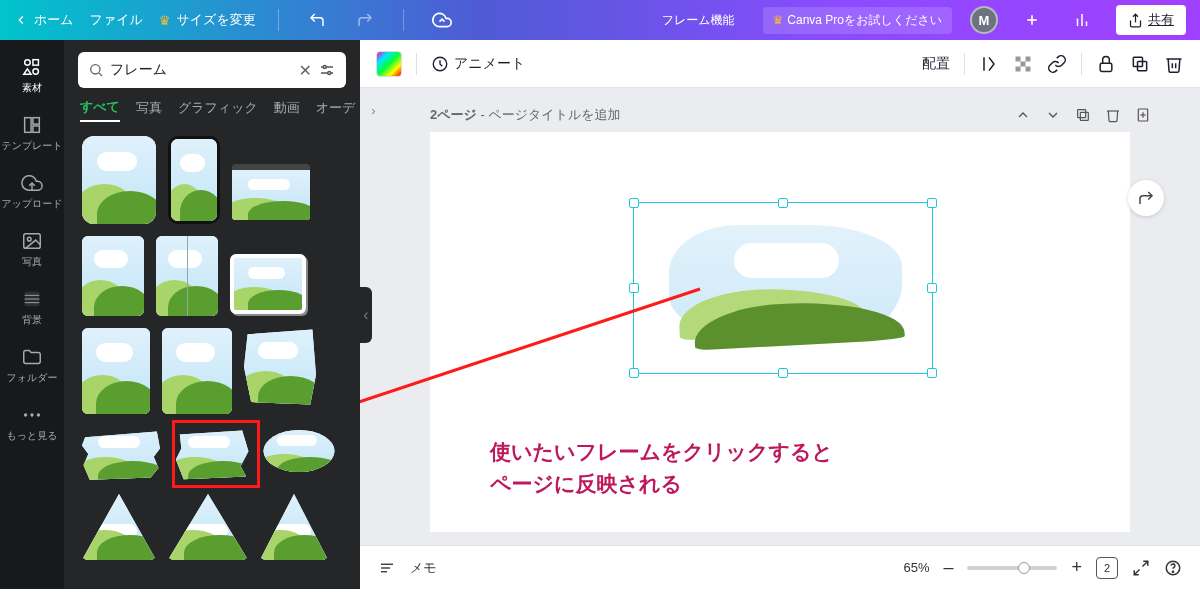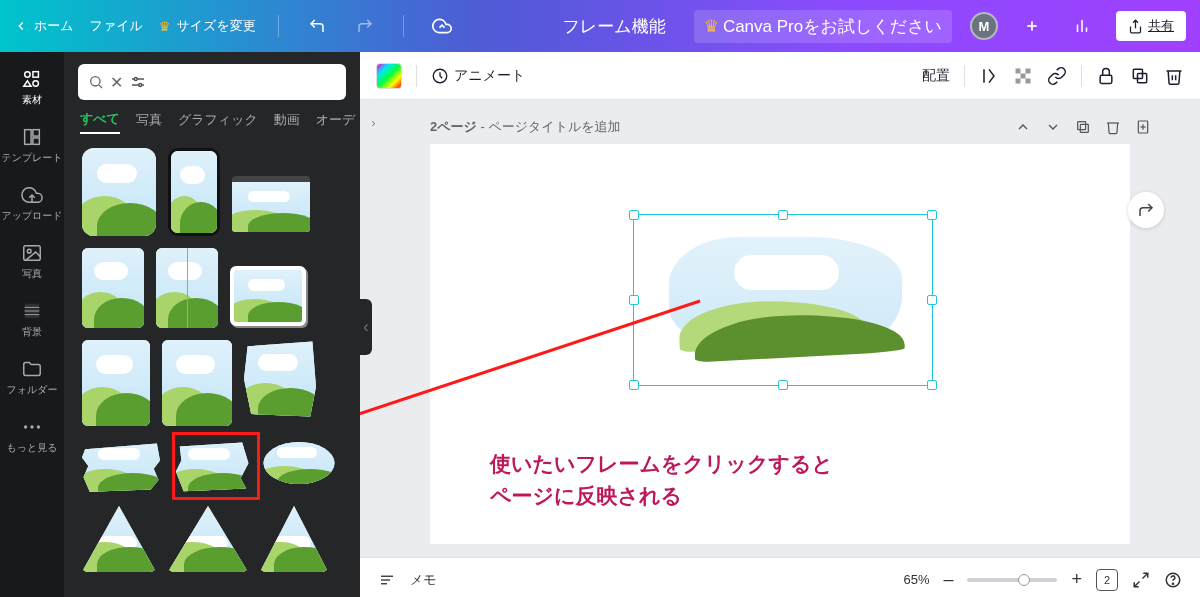--- a/index.html
+++ b/index.html
@@ -1,21 +1,21 @@
 <!DOCTYPE html>
 <html><head>
 <meta charset="utf-8">
 <style>
 * { margin: 0; padding: 0; box-sizing: border-box; font-family: -apple-system, BlinkMacSystemFont, "Segoe UI", "Hiragino Sans", "Meiryo", sans-serif; }
 html, body { width: 1200px; height: 597px; overflow: hidden; }
-.header { height: 52px; background: linear-gradient(90deg, #00c4cc 0%, #4f5bd5 40%, #8b4bff 70%, #a040ff 100%); display: flex; align-items: center; color: #fff; padding: 0 14px; gap: 18px; }
+.header { height: 40px; background: linear-gradient(90deg, #00c4cc 0%, #4f5bd5 40%, #8b4bff 70%, #a040ff 100%); display: flex; align-items: center; color: #fff; padding: 0 14px; gap: 18px; }
 .header .left { display: flex; align-items: center; gap: 16px; }
 .header .btn-home { display: flex; align-items: center; gap: 6px; font-size: 13px; font-weight: 500; cursor: pointer; }
 .header .spacer { flex: 1; }
-.header .pill { font-size: 17px; padding: 5px 10px; border-radius: 4px; display: flex; align-items: center; gap: 4px; cursor: pointer; }
+.header .pill { font-size: 12px; padding: 5px 10px; border-radius: 4px; display: flex; align-items: center; gap: 4px; cursor: pointer; }
 .header .pro { background: rgba(255,255,255,0.15); }
 .header .icon-btn { width: 32px; height: 32px; display: flex; align-items: center; justify-content: center; cursor: pointer; border-radius: 4px; }
 .avatar { width: 28px; height: 28px; border-radius: 50%; background: #6b7280; color:#fff; display:flex; align-items:center; justify-content:center; font-size:13px; font-weight:600; border: 2px solid rgba(255,255,255,0.5); }
 .share-btn { background: #fff; color: #1e1e2e; border-radius: 4px; padding: 6px 12px; font-size: 13px; font-weight: 500; display:flex; align-items:center; gap:5px; cursor:pointer;text-decoration:underline; }
 .divider-v { width: 1px; height: 22px; background: rgba(255,255,255,0.3); margin: 0 6px; }
 .body { display: flex; height: 549px; background: #ebecf0; }
 .rail { width: 64px; background: #18191b; display: flex; flex-direction: column; align-items: center; color: #a9a9b0; font-size: 10px; padding-top: 6px; }
 .rail-item { width: 64px; height: 58px; display: flex; flex-direction: column; align-items: center; justify-content: center; gap: 3px; cursor: pointer; }
 .rail-item.active { color: #fff; }
 .rail-item svg { width: 22px; height: 22px; }
@@ -201,20 +201,21 @@
       </div>
   </div>
 
   <div class="panel">
     <div class="search-wrap">
       <div class="search-box">
         <svg width="16" height="16" viewBox="0 0 24 24" fill="none" stroke="#666" stroke-width="2">
             <circle cx="11" cy="11" r="7"></circle>
             <line x1="21" y1="21" x2="16.65" y2="16.65"></line>
           </svg>
+        <input value="フレーム" placeholder="検索" style="">
         <span class="clear">✕</span>
         <svg class="filter-ico" width="18" height="18" viewBox="0 0 24 24" fill="none" stroke="#555" stroke-width="2">
             <line x1="4" y1="8" x2="20" y2="8"></line>
             <line x1="4" y1="16" x2="20" y2="16"></line>
             <circle cx="9" cy="8" r="2" fill="#fff"></circle>
             <circle cx="15" cy="16" r="2" fill="#fff"></circle>
           </svg>
       </div>
     </div>
     <div class="tabs">

